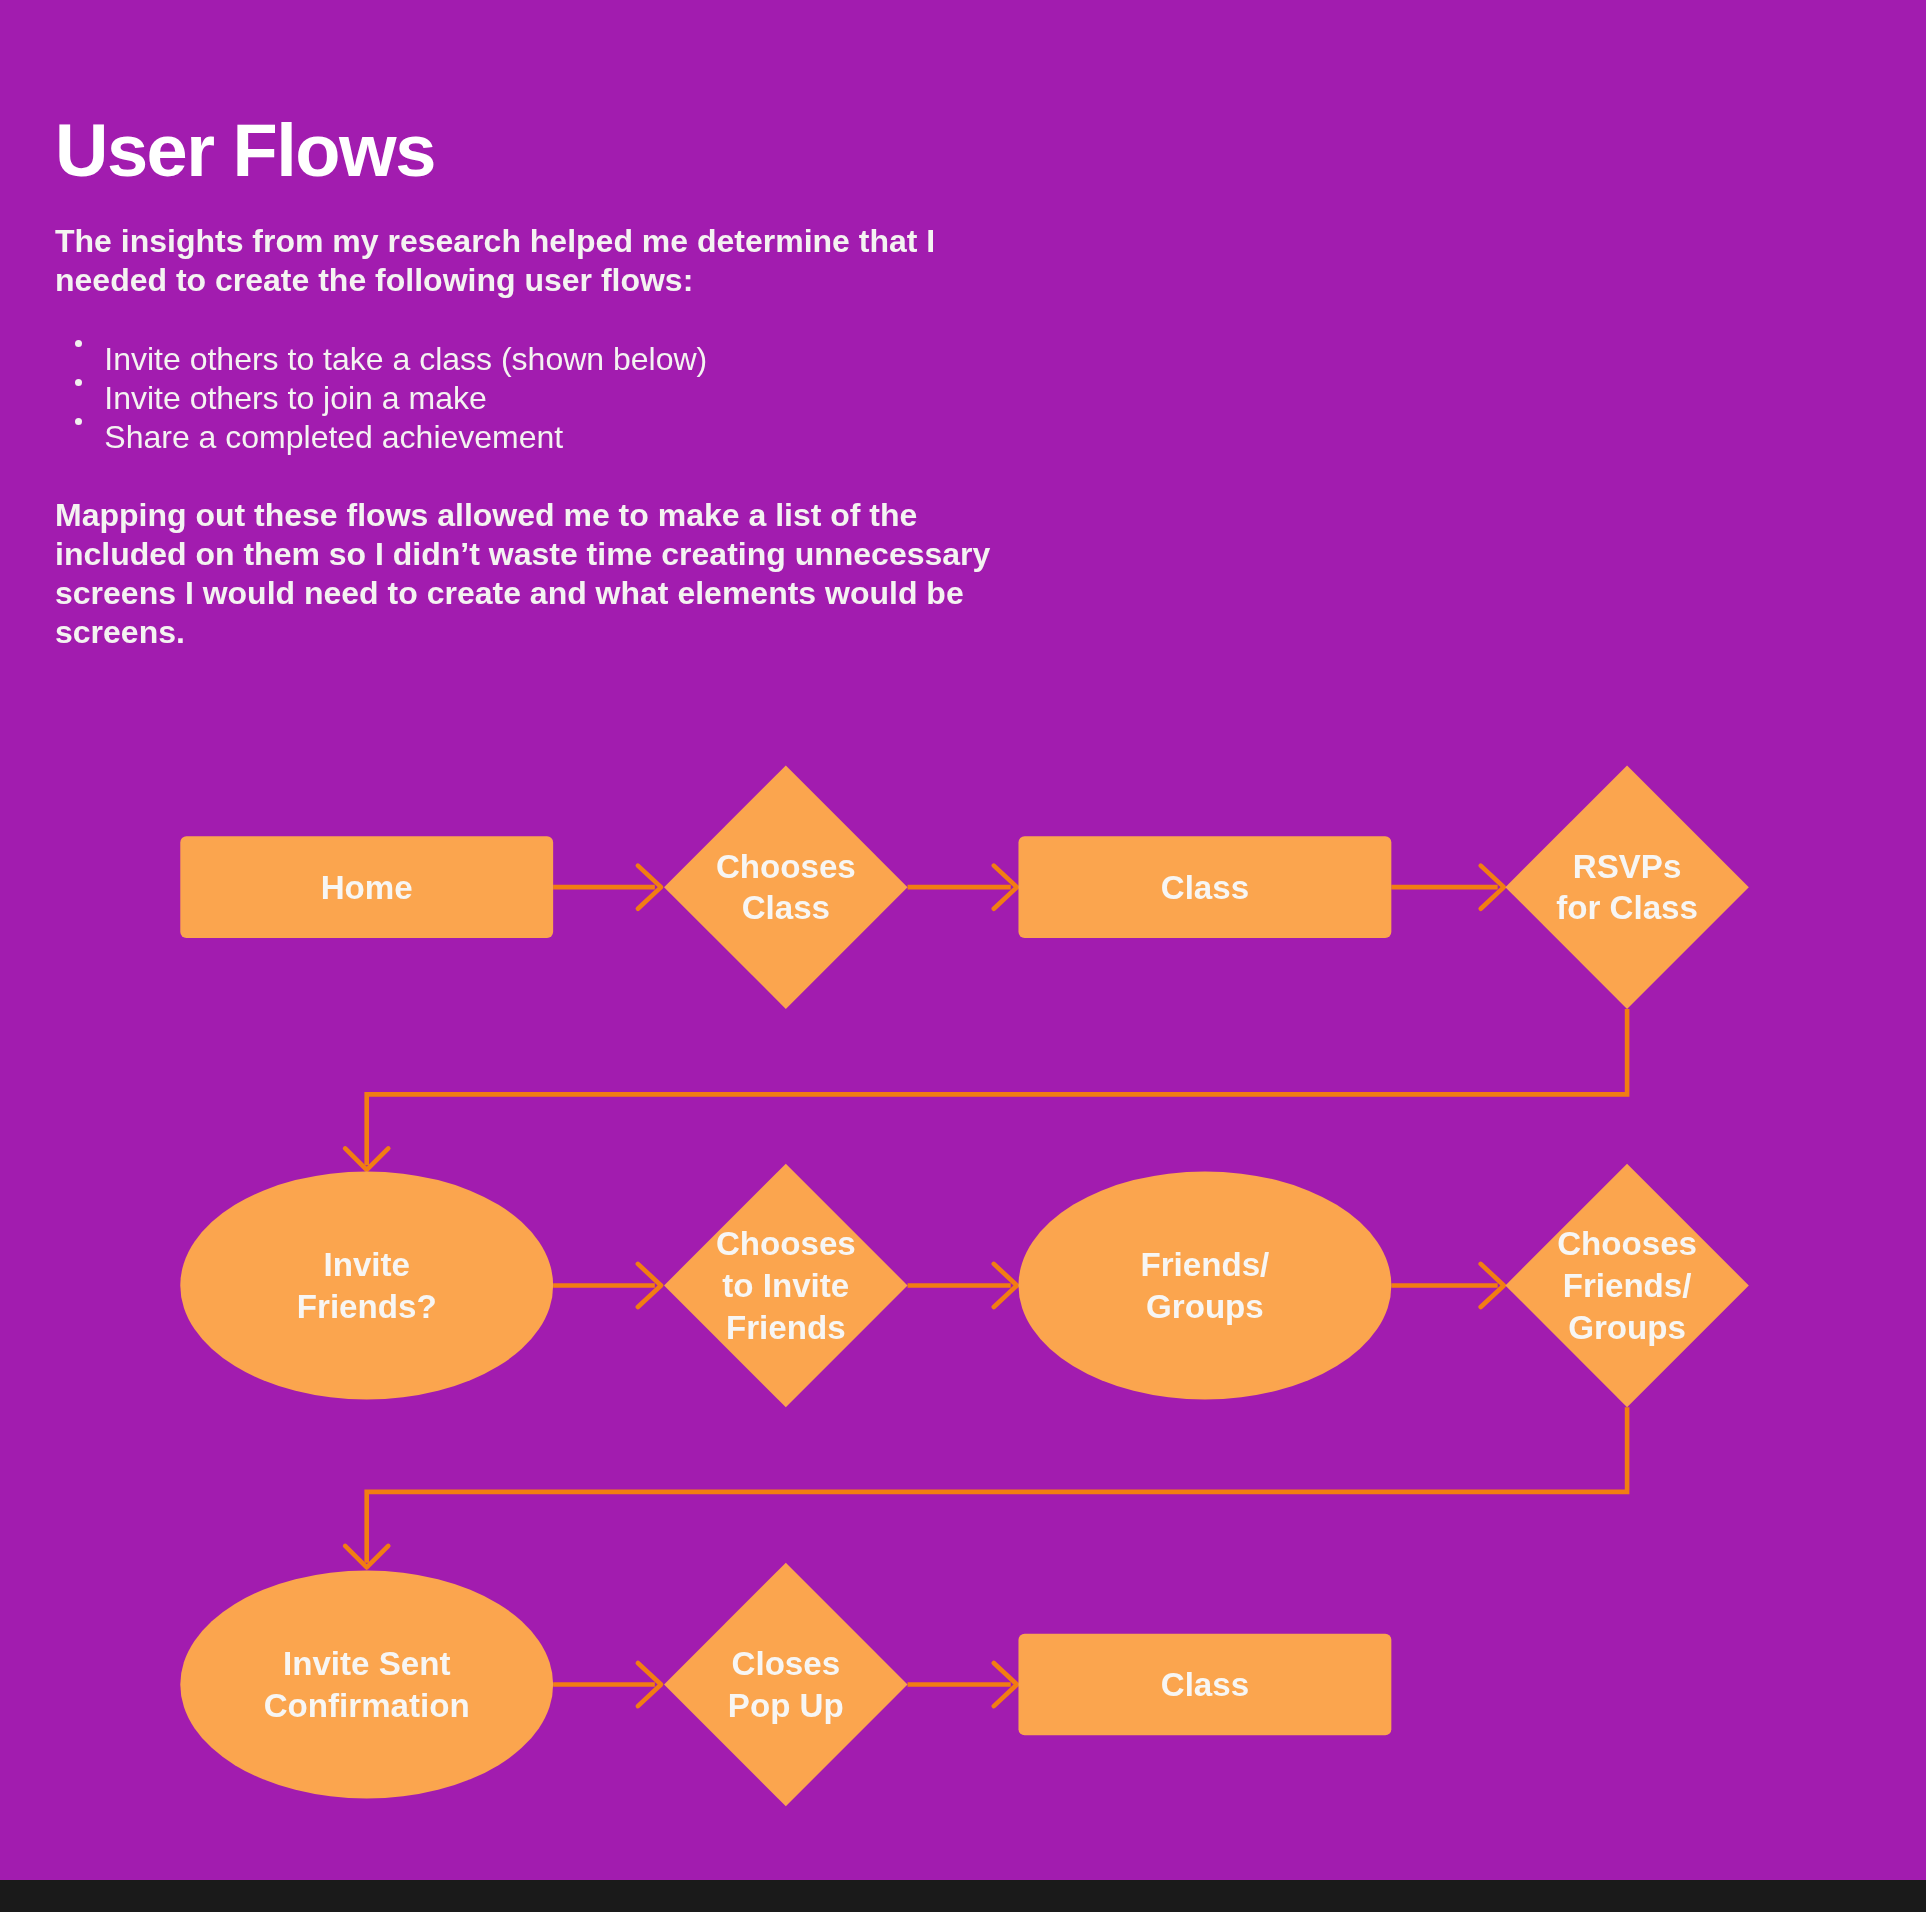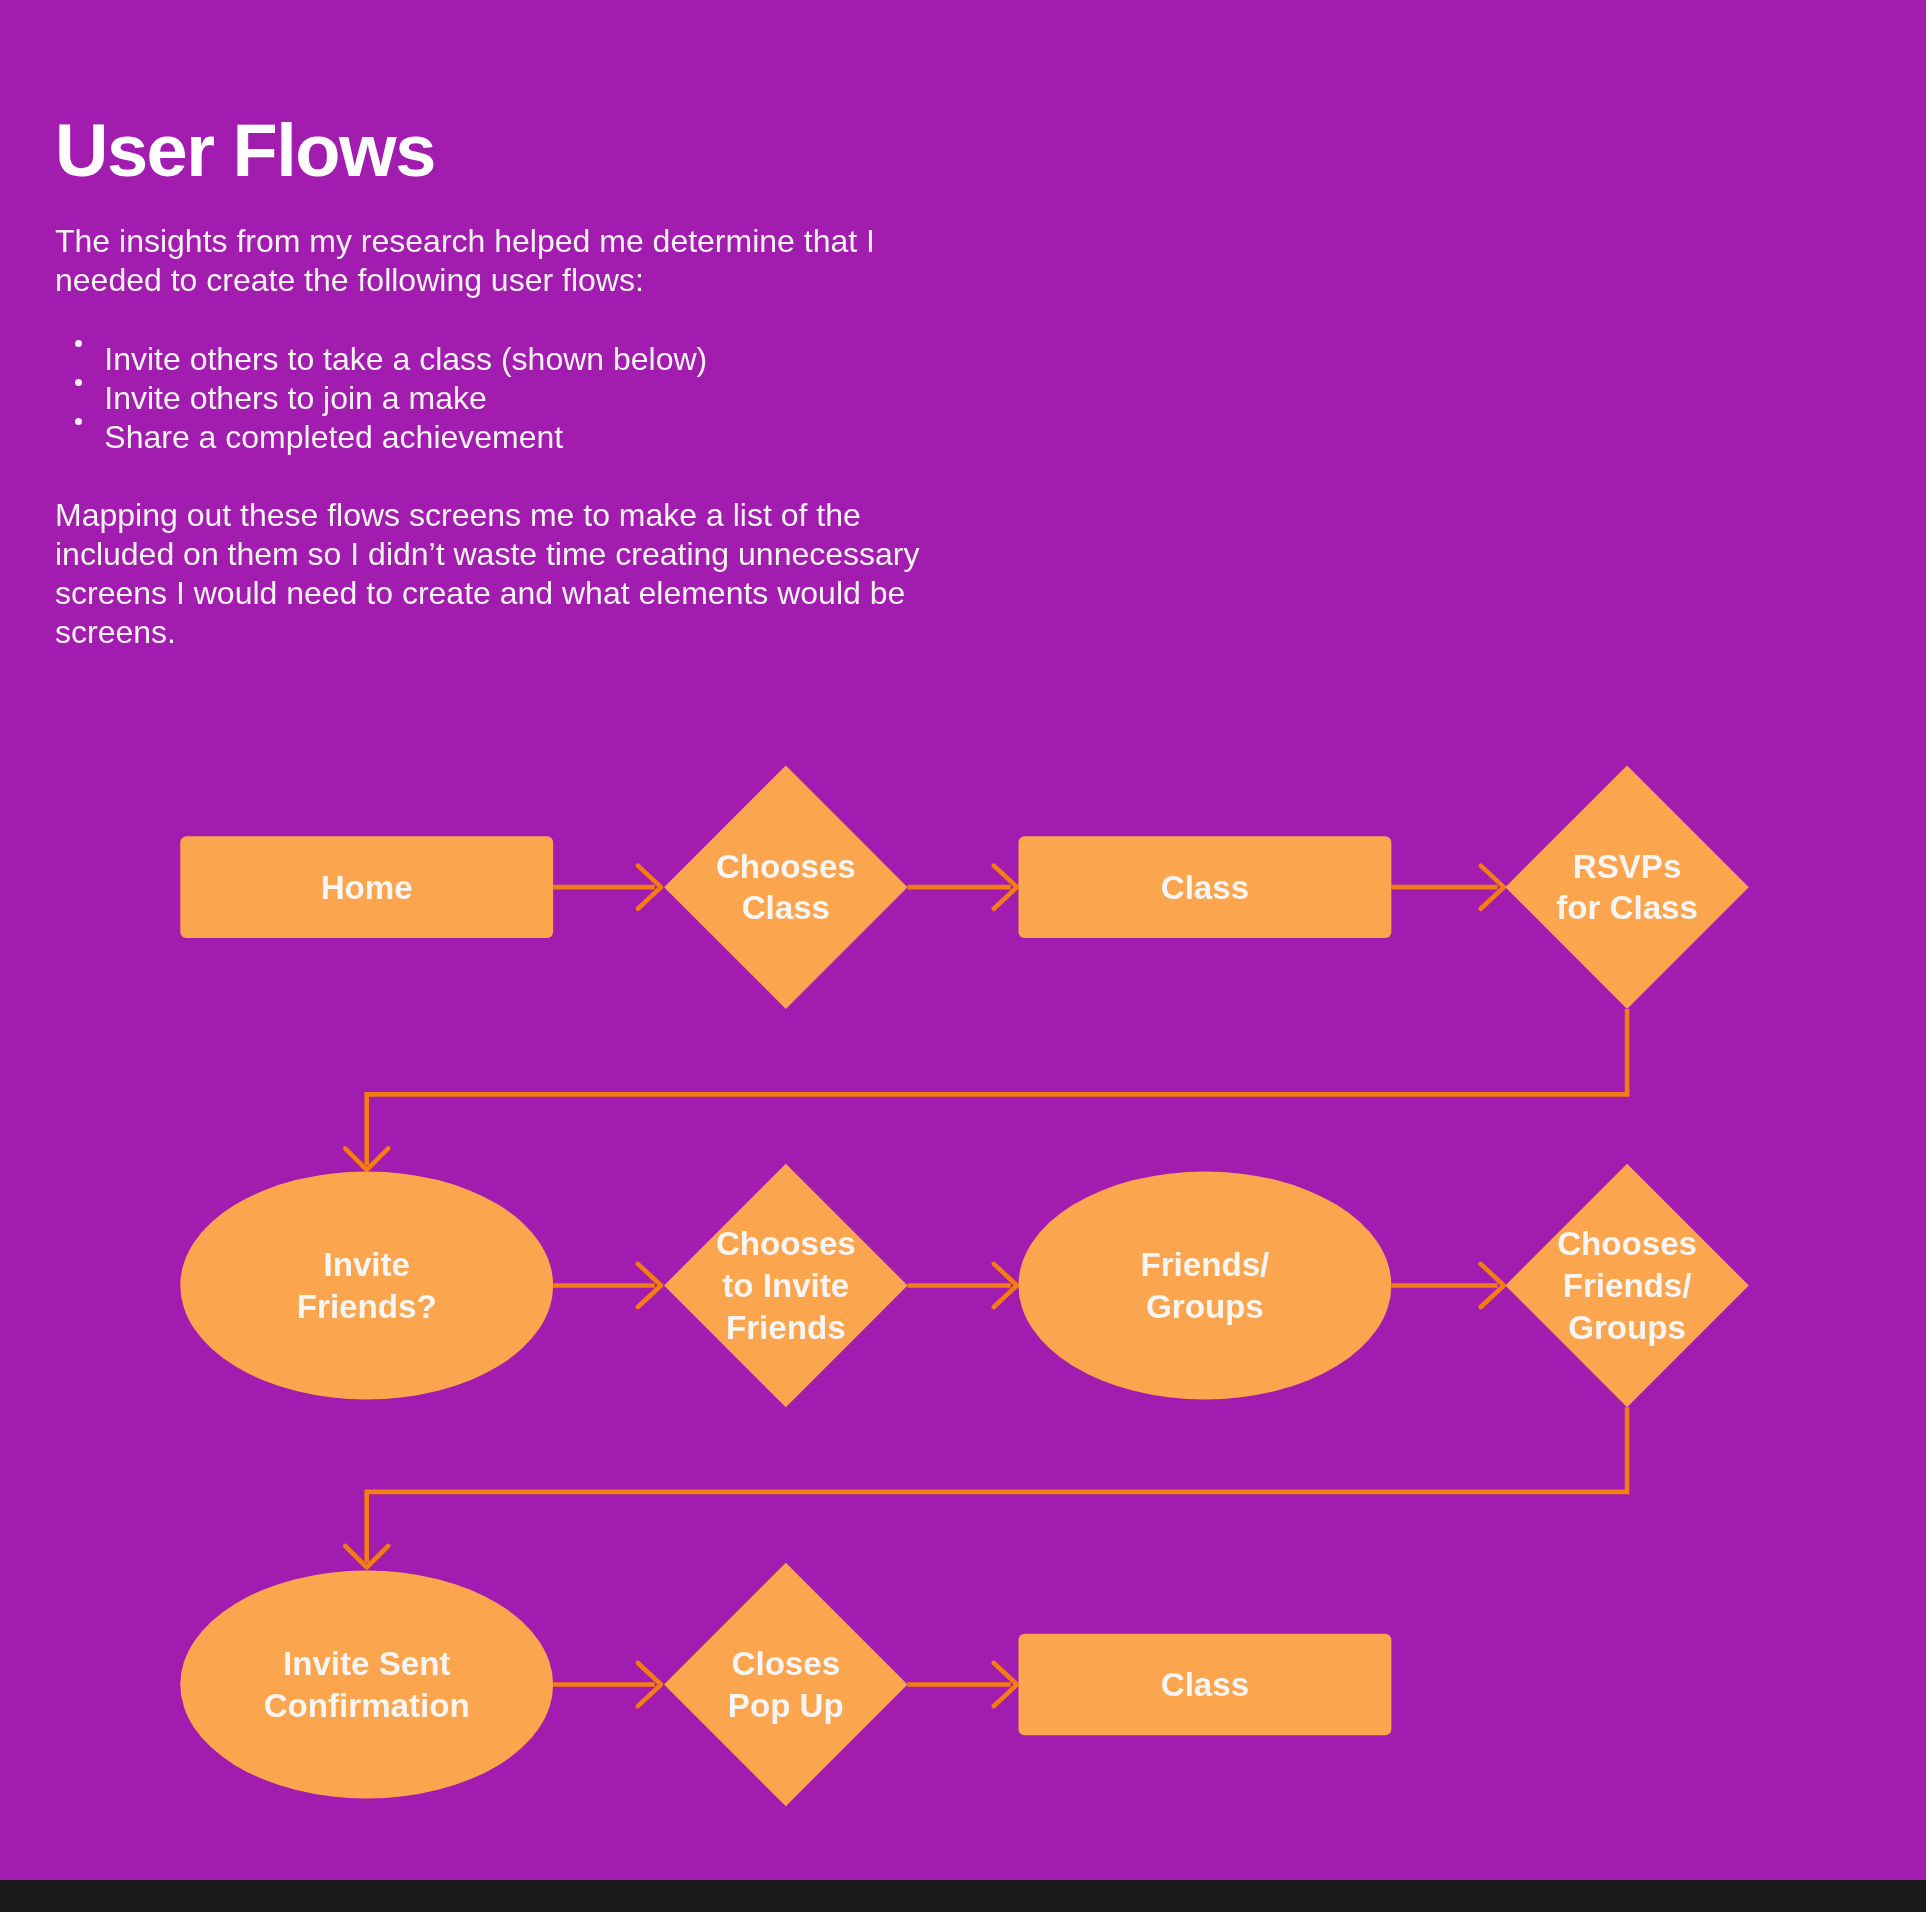--- a/index.html
+++ b/index.html
@@ -16,21 +16,21 @@
     line-height:74px;
     font-weight:700;
     letter-spacing:-1.5px;
     color:#ffffff;
   }
   .para{
     margin:34px 0 0 55px;
     font-size:32px;
     line-height:39px;
     color:#f4f3f1;
-    font-weight:400;
+    font-weight:700;
   }
   .para.second{margin-top:39px;}
   .pline{display:block;}
   ul.bullets{
     list-style:none;
     margin:40px 0 0 55px;
     padding:0;
     font-size:32px;
     line-height:39px;
     color:#f4f3f1;
@@ -76,21 +76,21 @@
       <span class="dot"></span>
       <span>Invite others to join a make</span>
     </li>
     <li>
       <span class="dot"></span>
       <span>Share a completed achievement</span>
     </li>
   </ul>
 
   <p class="para second">
-    <span class="pline">Mapping out these flows screens me to make a list of the</span>
+    <span class="pline">Mapping out these flows allowed me to make a list of the</span>
     <span class="pline">included on them so I didn’t waste time creating unnecessary</span>
     <span class="pline">screens I would need to create and what elements would be</span>
     <span class="pline">screens.</span>
   </p>
 
   <svg class="flow" viewBox="0 0 2500 2482">
 
     <g>
       <line class="shaft" x1="718" y1="1151" x2="850" y2="1151"></line>
       <path class="chev" d="M828 1123 L858 1151 L828 1179"></path>

